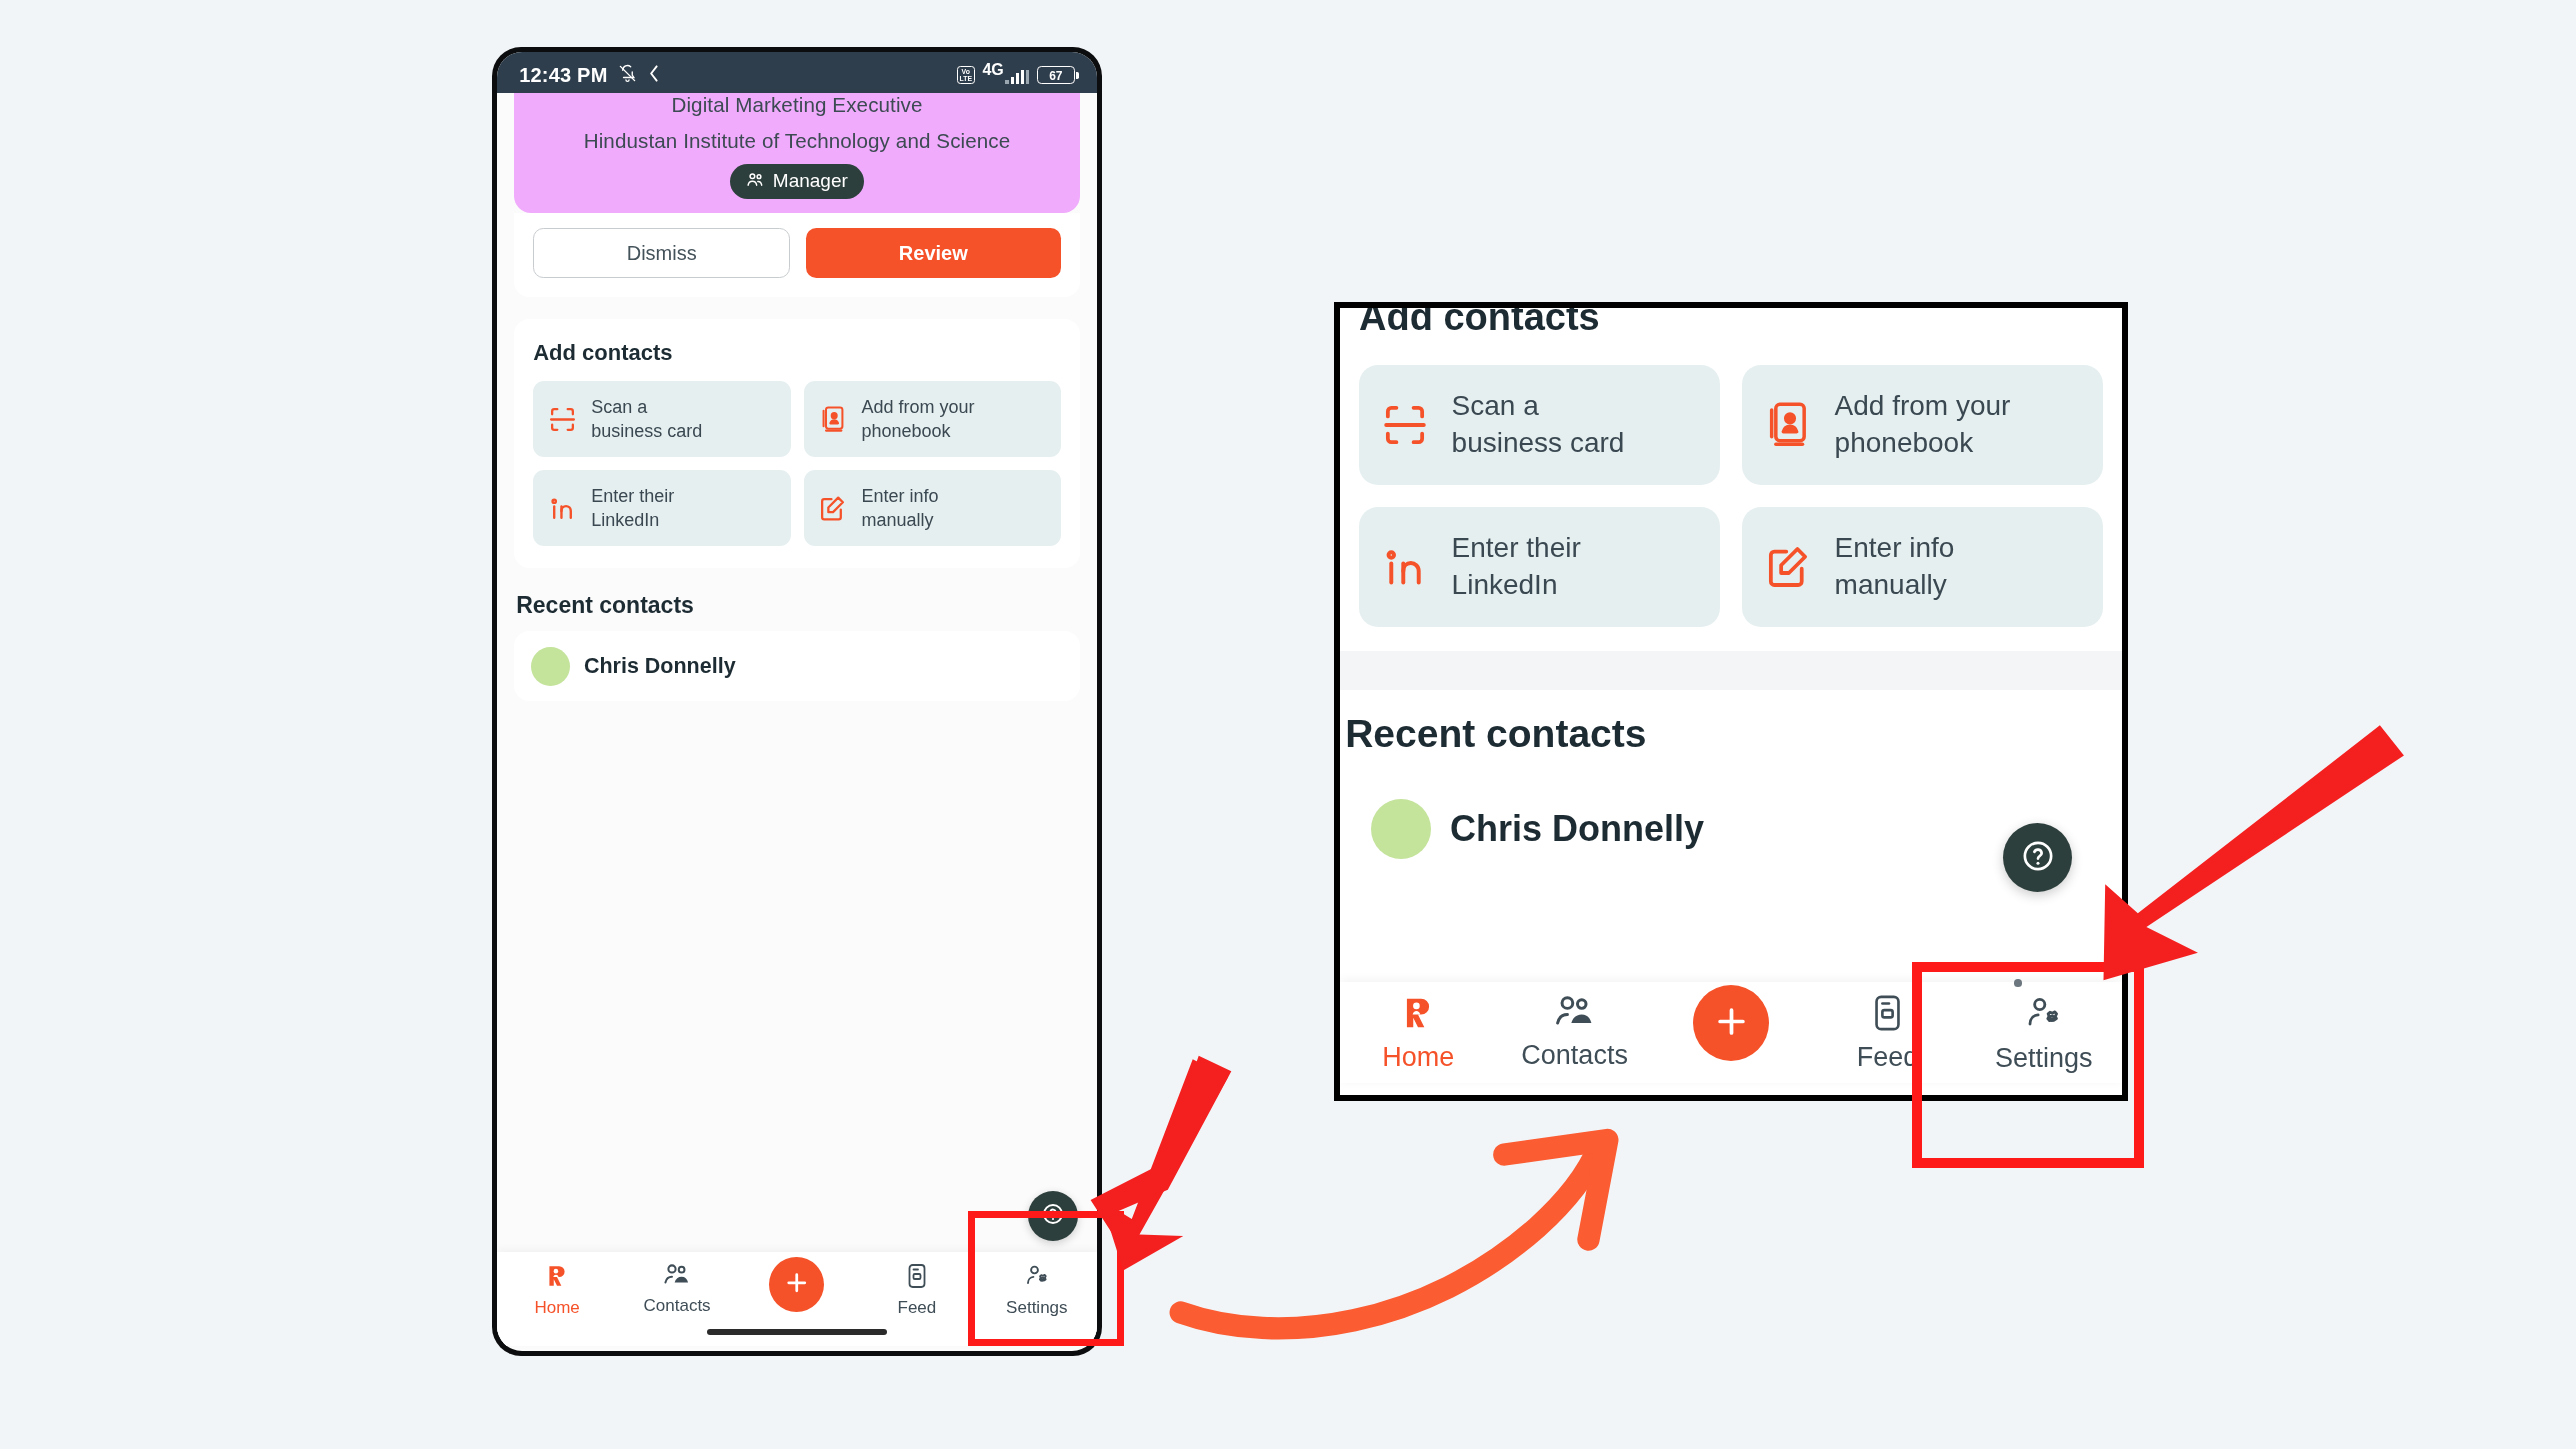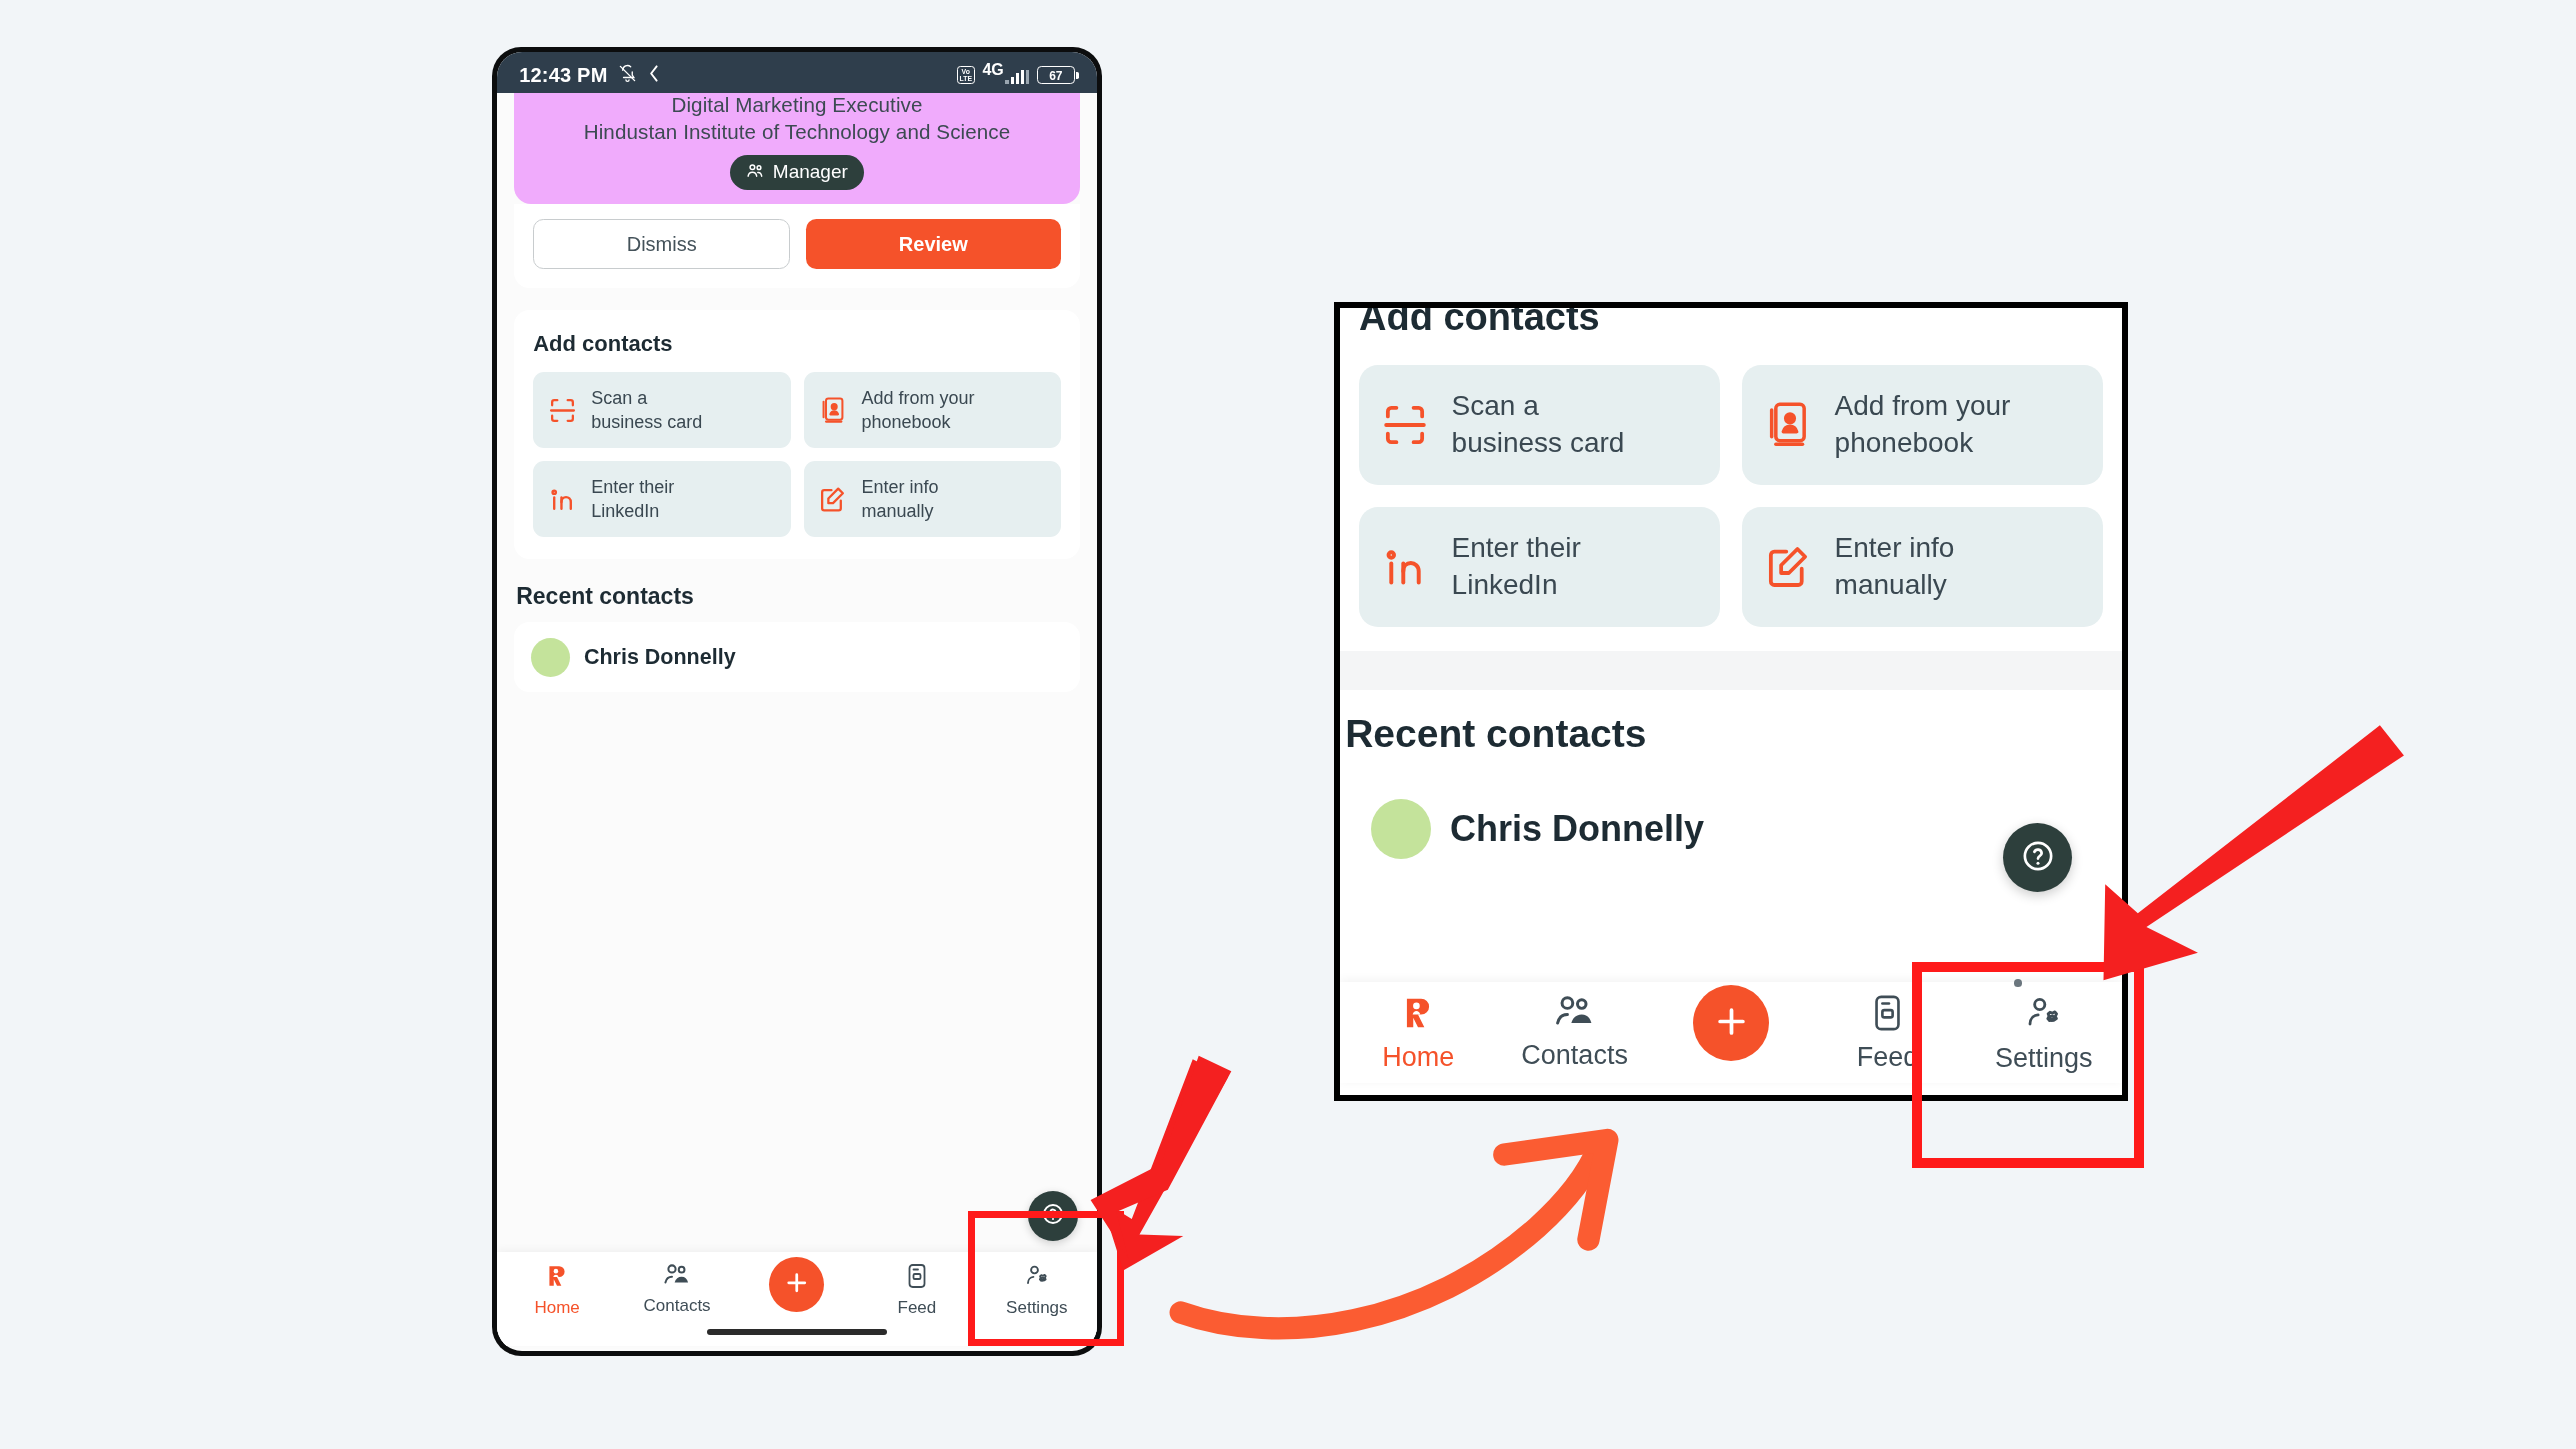--- a/index.html
+++ b/index.html
@@ -59,21 +59,21 @@
 
   
   .appbody { position:relative; height: calc(100% - 46px); background:#fbfbfb; }
 
   .topcard {
     margin: 0 17px; background: #f0abfc;
     border-radius: 0 0 17px 17px; padding: 0 15.5px 13.7px;
     text-align: center;
   }
   .job-title { font-size: 20.6px; color:#3c4a52; margin-top:-5.2px; letter-spacing:0.1px;}
-  .org { font-size: 20.6px; color:#3c4a52; margin-top: 3px; letter-spacing:0.1px;}
+  .org { font-size: 20.6px; color:#3c4a52; margin-top: 12px; letter-spacing:0.1px;}
   .role-pill {
     display:inline-flex; align-items:center; gap:7.7px;
     background:#2d3f3c; color:#fff; border-radius:19px;
     padding: 6px 16.3px 6.9px; font-size: 19px; margin-top: 11px;
   }
 
   .whycard {
     background:#fff; border-radius:13.7px; margin-top:13px;
     padding: 19px 19px 13.7px; text-align:left; min-height: 194px;
     display:flex; flex-direction:column;

